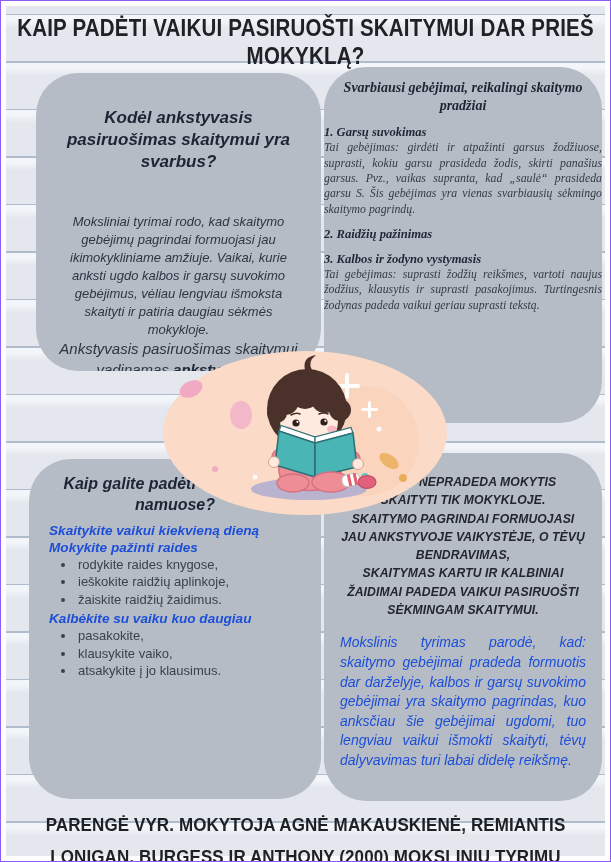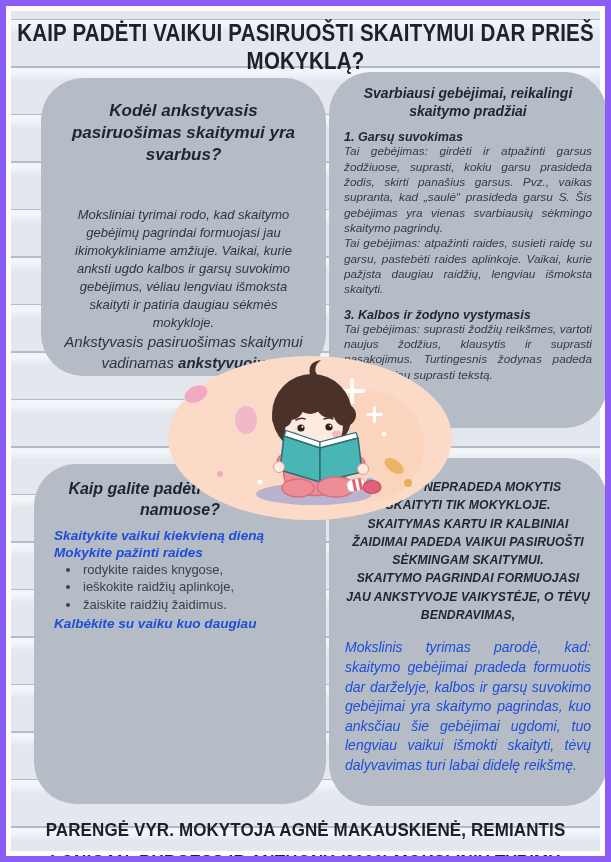--- a/index.html
+++ b/index.html
@@ -1,18 +1,18 @@
 <!DOCTYPE html>
 <html><head>
 <meta charset="utf-8">
 <style>
   html,body{margin:0;padding:0;background:#ffffff;}
   .page{
     position:relative;width:611px;height:862px;box-sizing:border-box;
-    background:#fdfdfd;border:6px solid #8b5cf6;overflow:hidden;
+    background:#fdfdfd;border:1px solid #8b5cf6;overflow:hidden;
     font-family:"Liberation Sans", sans-serif;
   }
   .paper{
     position:absolute;left:5px;top:5px;right:5px;bottom:5px;
     background-color:#e4e7ed;
     background-image:repeating-linear-gradient(180deg,
       #b0bccb 0px,#b0bccb 1.5px,
       #f2f5f9 1.5px,#f2f5f9 6px,
       #e4e7ed 14px,#e4e7ed 47.5px);
     background-position:0 8px;
@@ -20,22 +20,22 @@
   .title{
     position:absolute;top:17px;left:0;right:0;text-align:center;
     font-weight:700;font-size:20.5px;letter-spacing:0.2px;color:#202126;
   }
   .title span{display:inline-block;transform:scaleY(1.18);transform-origin:center;}
   .box{
     position:absolute;background:#b5bcc6;border-radius:42px;box-sizing:border-box;
     overflow:hidden;z-index:1;
   }
   .box .inner{position:relative;z-index:3;}
-  #box-why{left:35px;top:72px;width:285px;height:298px;padding:14px 18px;}
-  #box-skills{left:323px;top:66px;width:278px;height:356px;padding:12px 15px 8px;}
+  #box-why{left:35px;top:72px;width:285px;height:298px;padding:26px 18px;}
+  #box-skills{left:323px;top:66px;width:278px;height:356px;padding:12px 0 8px;font-family:Liberation Serif, serif;}
   #box-home{left:28px;top:458px;width:292px;height:340px;padding:15px 20px;}
   #box-research{left:323px;top:452px;width:278px;height:348px;padding:20px 16px 12px;}
 
   .h-italic{font-style:italic;font-weight:700;color:#1d2433;text-align:center;}
   #box-why .h-italic{font-size:17px;line-height:1.3;margin:8px 0 0;}
   #box-why .body{
     font-style:italic;font-size:13px;line-height:1.38;color:#2e3542;
     text-align:center;margin-top:40px;
   }
   #box-why .body2{font-style:italic;font-size:15px;line-height:1.38;color:#2e3542;text-align:center;}
@@ -83,49 +83,54 @@
       <div class="body">Moksliniai tyrimai rodo, kad skaitymo gebėjimų pagrindai formuojasi jau ikimokykliniame amžiuje. Vaikai, kurie anksti ugdo kalbos ir garsų suvokimo gebėjimus, vėliau lengviau išmoksta skaityti ir patiria daugiau sėkmės mokykloje.</div>
       <div class="body2"><span>Ankstyvasis pasiruošimas skaitymui vadinamas </span><b>ankstyvuoju raštingumu</b></div>
     </div>
   </div>
 
   <div class="box" id="box-skills">
     <div class="inner">
       <div class="h-italic">Svarbiausi gebėjimai, reikalingi skaitymo pradžiai</div>
       <div class="skill-title">1. Garsų suvokimas</div>
       <div class="skill-text">Tai gebėjimas: girdėti ir atpažinti garsus žodžiuose, suprasti, kokiu garsu prasideda žodis, skirti panašius garsus. Pvz., vaikas supranta, kad „saulė“ prasideda garsu S. Šis gebėjimas yra vienas svarbiausių sėkmingo skaitymo pagrindų.</div>
-      <div class="skill-text">Tai gebėjimas: atpažinti raides, susieti raidę su garsu, pastebėti raides aplinkoje. Vaikai, kurie pažįsta daugiau raidžių, lengviau išmoksta skaityti.</div>
+      <div class="skill-title">2. Raidžių pažinimas</div>
       <div class="skill-title">3. Kalbos ir žodyno vystymasis</div>
       <div class="skill-text">Tai gebėjimas: suprasti žodžių reikšmes, vartoti naujus žodžius, klausytis ir suprasti pasakojimus. Turtingesnis žodynas padeda vaikui geriau suprasti tekstą.</div>
     </div>
   </div>
 
   <div class="box" id="box-home">
     <div class="inner">
       <div class="h-italic">Kaip galite padėti savo vaikui namuose?</div>
 
       <div class="home-title">Skaitykite vaikui kiekvieną dieną</div>
 
 
       <div class="home-title">Mokykite pažinti raides</div>
       <ul>
         <li>rodykite raides knygose,</li>
         <li>ieškokite raidžių aplinkoje,</li>
         <li>žaiskite raidžių žaidimus.</li>
       </ul>
 
       <div class="home-title">Kalbėkite su vaiku kuo daugiau</div>
+      <ul>
+        <li>pasakokite,</li>
+        <li>klausykite vaiko,</li>
+        <li>atsakykite į jo klausimus.</li>
+      </ul>
     </div>
   </div>
 
   <div class="box" id="box-research">
     <div class="inner">
       <div class="emphasis">VAIKAS NEPRADEDA MOKYTIS SKAITYTI TIK MOKYKLOJE.</div>
+      <div class="emphasis">SKAITYMO PAGRINDAI FORMUOJASI JAU ANKSTYVOJE VAIKYSTĖJE, O TĖVŲ BENDRAVIMAS,</div>
       <div class="emphasis">SKAITYMAS KARTU IR KALBINIAI ŽAIDIMAI PADEDA VAIKUI PASIRUOŠTI SĖKMINGAM SKAITYMUI.</div>
-      <div class="emphasis">SKAITYMO PAGRINDAI FORMUOJASI JAU ANKSTYVOJE VAIKYSTĖJE, O TĖVŲ BENDRAVIMAS,</div>
       <div class="research-body">Mokslinis tyrimas parodė, kad: skaitymo gebėjimai pradeda formuotis dar darželyje, kalbos ir garsų suvokimo gebėjimai yra skaitymo pagrindas, kuo anksčiau šie gebėjimai ugdomi, tuo lengviau vaikui išmokti skaityti, tėvų dalyvavimas turi labai didelę reikšmę.</div>
     </div>
   </div>
 
   <div class="illustration">
     <svg viewBox="0 0 292 168" width="292" height="168" xmlns="http://www.w3.org/2000/svg">
       <g>
         <ellipse cx="146" cy="84" rx="142" ry="82" fill="#fbdac7"></ellipse>
         <circle cx="205" cy="92" r="55" fill="#f9cdb2" opacity="0.5"></circle>
       </g>

